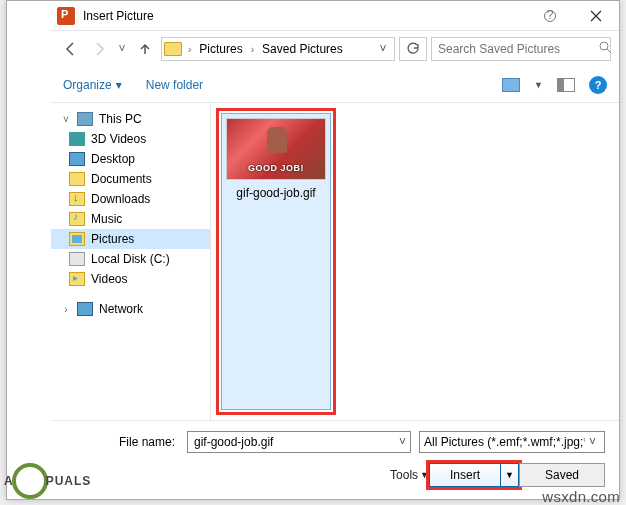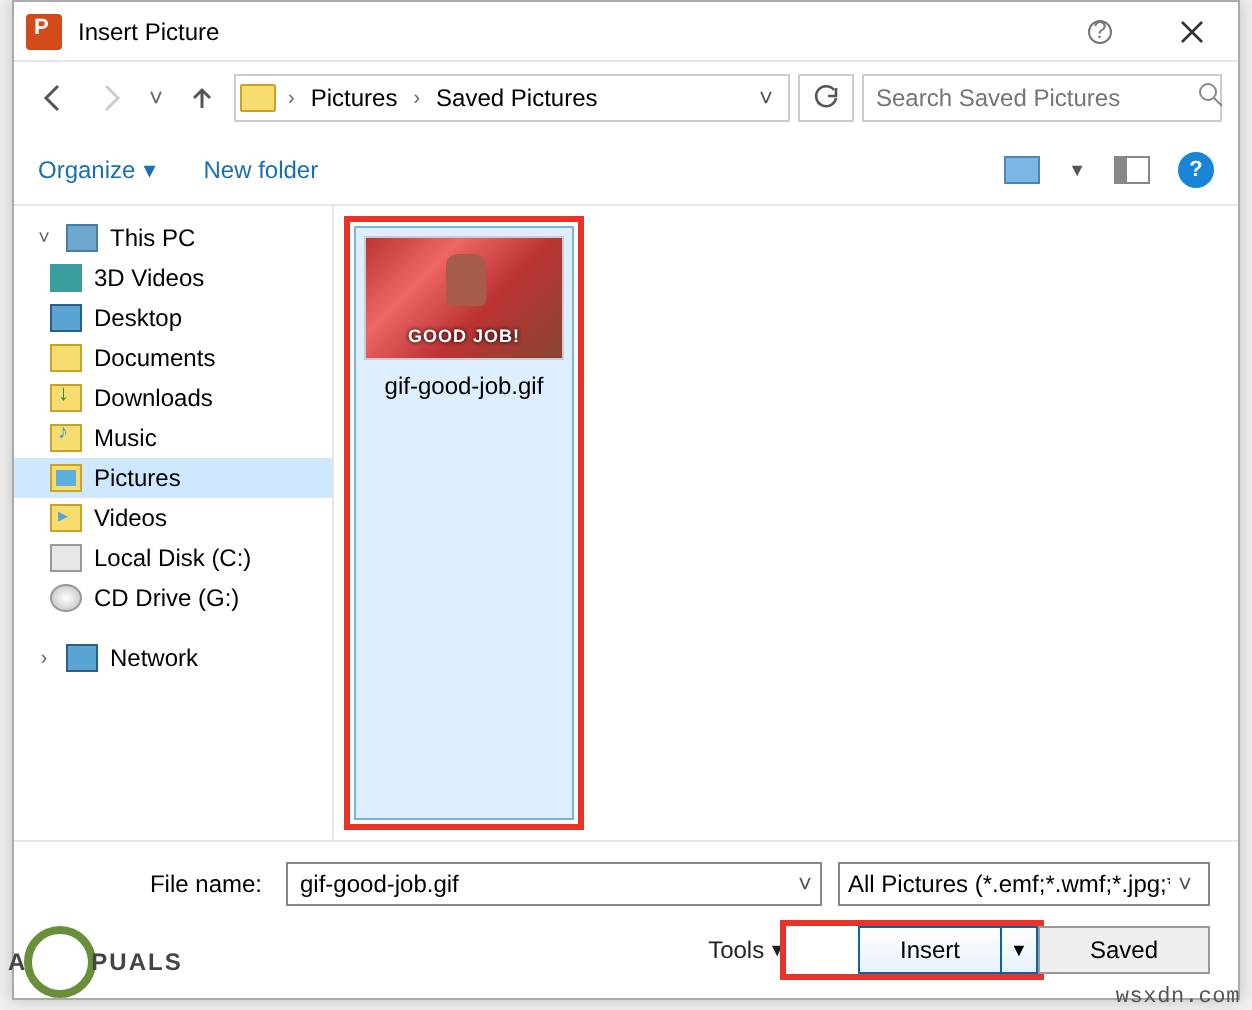--- a/index.html
+++ b/index.html
@@ -1,18 +1,18 @@
 <!DOCTYPE html>
 <html><head>
 <meta charset="utf-8">
 <style>
 * { box-sizing: border-box; font-family: "Segoe UI", Tahoma, sans-serif; font-size: 12px; }
 body { margin: 0; background: #f0f0f0; padding: 0; }
 .wrap { width: 626px; height: 505px; position: relative; background: #f0f0f0; }
-.dialog { position: absolute; left: 6px; top: 0; width: 614px; height: 500px; background: #fff; border: 1px solid #aaa; box-shadow: 0 0 8px rgba(0,0,0,.2); display: flex; flex-direction: column; }
+.dialog { position: absolute; left: 6px; top: 0; width: 614px; height: 500px; background: #fff; border: 1px solid #aaa; box-shadow: 0 0 8px rgba(0,0,0,.2); display: flex; flex-direction: column; padding-left: 44px; }
 .title-bar { height: 30px; background: #fff; display: flex; align-items: center; padding: 0 0 0 6px; border-bottom: 1px solid #e5e5e5; }
 .title-bar .app-icon { width: 18px; height: 18px; background: #d24a19; border-radius: 2px; position: relative; margin-right: 8px; }
 .title-bar .app-icon:before { content:"P"; position:absolute; left:4px; top:1px; color:#fff; font-weight:bold; font-size:11px; }
 .title-bar .title { color:#000; }
 .title-bar .win-btns { margin-left:auto; display:flex; height:100%; }
 .title-bar .win-btn { width:46px; height:100%; display:flex; align-items:center; justify-content:center; color:#444; }
 .title-bar .win-btn.close { color:#333; }
 
 .nav-bar { height: 36px; display:flex; align-items:center; padding: 0 8px; gap:4px; }
 .nav-btn { width:24px; height:24px; display:flex; align-items:center; justify-content:center; color:#666; }
@@ -68,24 +68,24 @@
 .fn-input { flex:1; height:22px; border:1px solid #888; padding:0 4px; display:flex; align-items:center; }
 .fn-input input{ border:0; outline:0; flex:1; }
 .fn-input .dd { color:#555; padding-left:4px; }
 .filter { width:186px; height:22px; border:1px solid #888; padding:0 4px; display:flex; align-items:center; white-space:nowrap; overflow:hidden; }
 .filter .dd { color:#555; padding:0 4px; }
 
 .btn-row { display:flex; justify-content:flex-end; align-items:center; }
 .tools { color:#222; display:flex; align-items:center; gap:2px; }
 .btn { height:24px; min-width:86px; border:1px solid #999; background:#efefef; display:flex; align-items:center; justify-content:center; padding:0 10px; }
 .split { display:flex; outline:3px solid #e8322a; }
-.split .btn { min-width:72px; border:1px solid #0a64a4; background:linear-gradient(#fefefe,#e8f2fa);margin-left:36px; }
+.split .btn { min-width:72px; border:1px solid #0a64a4; background:linear-gradient(#fefefe,#e8f2fa); }
 .split .sep { width:18px; border:1px solid #0a64a4; border-left:0; display:flex; align-items:center; justify-content:center; background:linear-gradient(#fefefe,#e8f2fa); }
 
-.water { position:absolute; right:6px; bottom:-0px; color:#555; font-size:11px; letter-spacing:.3px; font-family: Liberation Mono, monospace;}
+.water { position:absolute; right:6px; bottom:-0px; color:#555; font-size:15px; letter-spacing:.3px; font-family: Liberation Sans, sans-serif;}
 .brand { position:absolute; left:4px; bottom:6px; display:flex; align-items:center; color:#444; font-weight:600; font-size:22px; letter-spacing:1px;}
 .brand .ring { width:36px; height:36px; border:4px solid #6a8f3a; border-radius:50%; display:inline-block; margin:0 -2px; }
 </style>
 </head>
 <body>
 
 <div class="wrap">
  <div class="dialog">
 
   <div class="title-bar">
@@ -189,30 +189,26 @@
           </div>
       <div class="tree-item">
             <span class="ico music"></span>
             <span>Music</span>
           </div>
       <div class="tree-item selected">
             <span class="ico pic"></span>
             <span>Pictures</span>
           </div>
       <div class="tree-item">
+            <span class="ico drive"></span>
+            <span>Local Disk (C:)</span>
+          </div>
+      <div class="tree-item">
             <span class="ico vid"></span>
             <span>Videos</span>
-          </div>
-      <div class="tree-item">
-            <span class="ico drive"></span>
-            <span>Local Disk (C:)</span>
-          </div>
-      <div class="tree-item">
-            <span class="ico cd"></span>
-            <span>CD Drive (G:)</span>
           </div>
       <div style="height:10px"></div>
       <div class="tree-item top">
             <span class="chev">›</span>
             <span class="ico net"></span>
             <span>Network</span>
           </div>
     </div>
 
     <div class="files">

